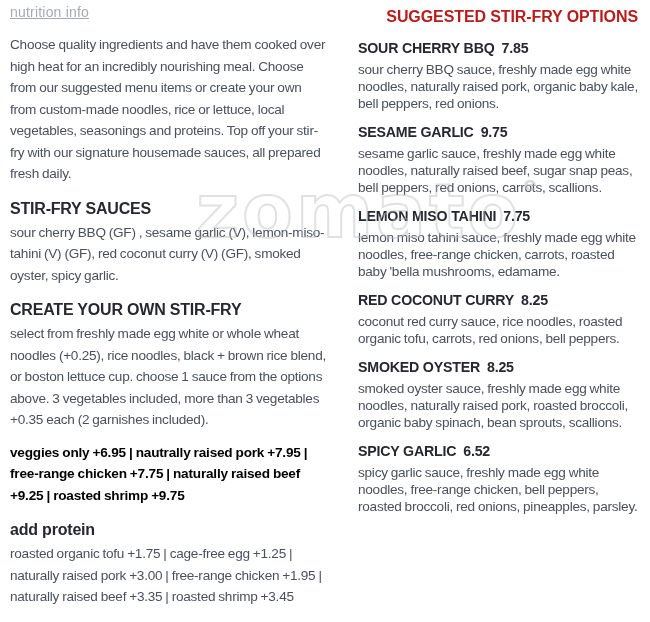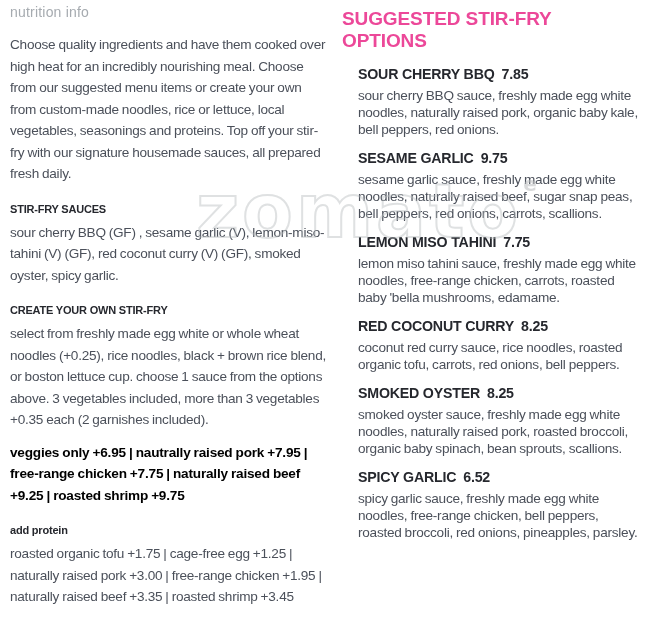--- a/index.html
+++ b/index.html
@@ -25,47 +25,48 @@
     z-index: 1;
   }
   .col-left  { width: 318px; flex: 0 0 auto; }
   .col-right { flex: 1 1 auto; min-width: 0; padding-top: 4px; }
 
   .nav-label {
     color: #a6abb0;
     font-size: 14px;
     letter-spacing: 0.2px;
     margin: 0 0 14px 0;
+    text-decoration: underline;
   }
   p.body {
     font-size: 13.6px;
     line-height: 21.5px;
     letter-spacing: -0.25px;
     margin: 0 0 11px 0;
     word-spacing: -0.5px;
   }
   h3.sec-heading {
-    font-size: 11px;
+    font-size: 16px;
     line-height: 20px;
     letter-spacing: -0.2px;
     color: #26282e;
     font-weight: bold;
     margin: 14px 0 3px 0;
   }
   p.body.bold {
     font-weight: bold;
     color: #000000;
     letter-spacing: -0.2px;
   }
   .col-title {
-    font-size: 19px;
+    font-size: 16px;
     font-weight: bold;
-    color: #ec4899;
+    color: #b91c1c;
     letter-spacing: -0.1px;
-    text-align: left;
+    text-align: right;
     margin: 0 0 12px 0;
   }
   .menu-item { margin: 0 0 10px 16px; }
   .item-heading {
     font-size: 14.2px;
     font-weight: bold;
     color: #26282e;
     letter-spacing: -0.2px;
     margin: 0 0 3px 0;
     line-height: 20px;

